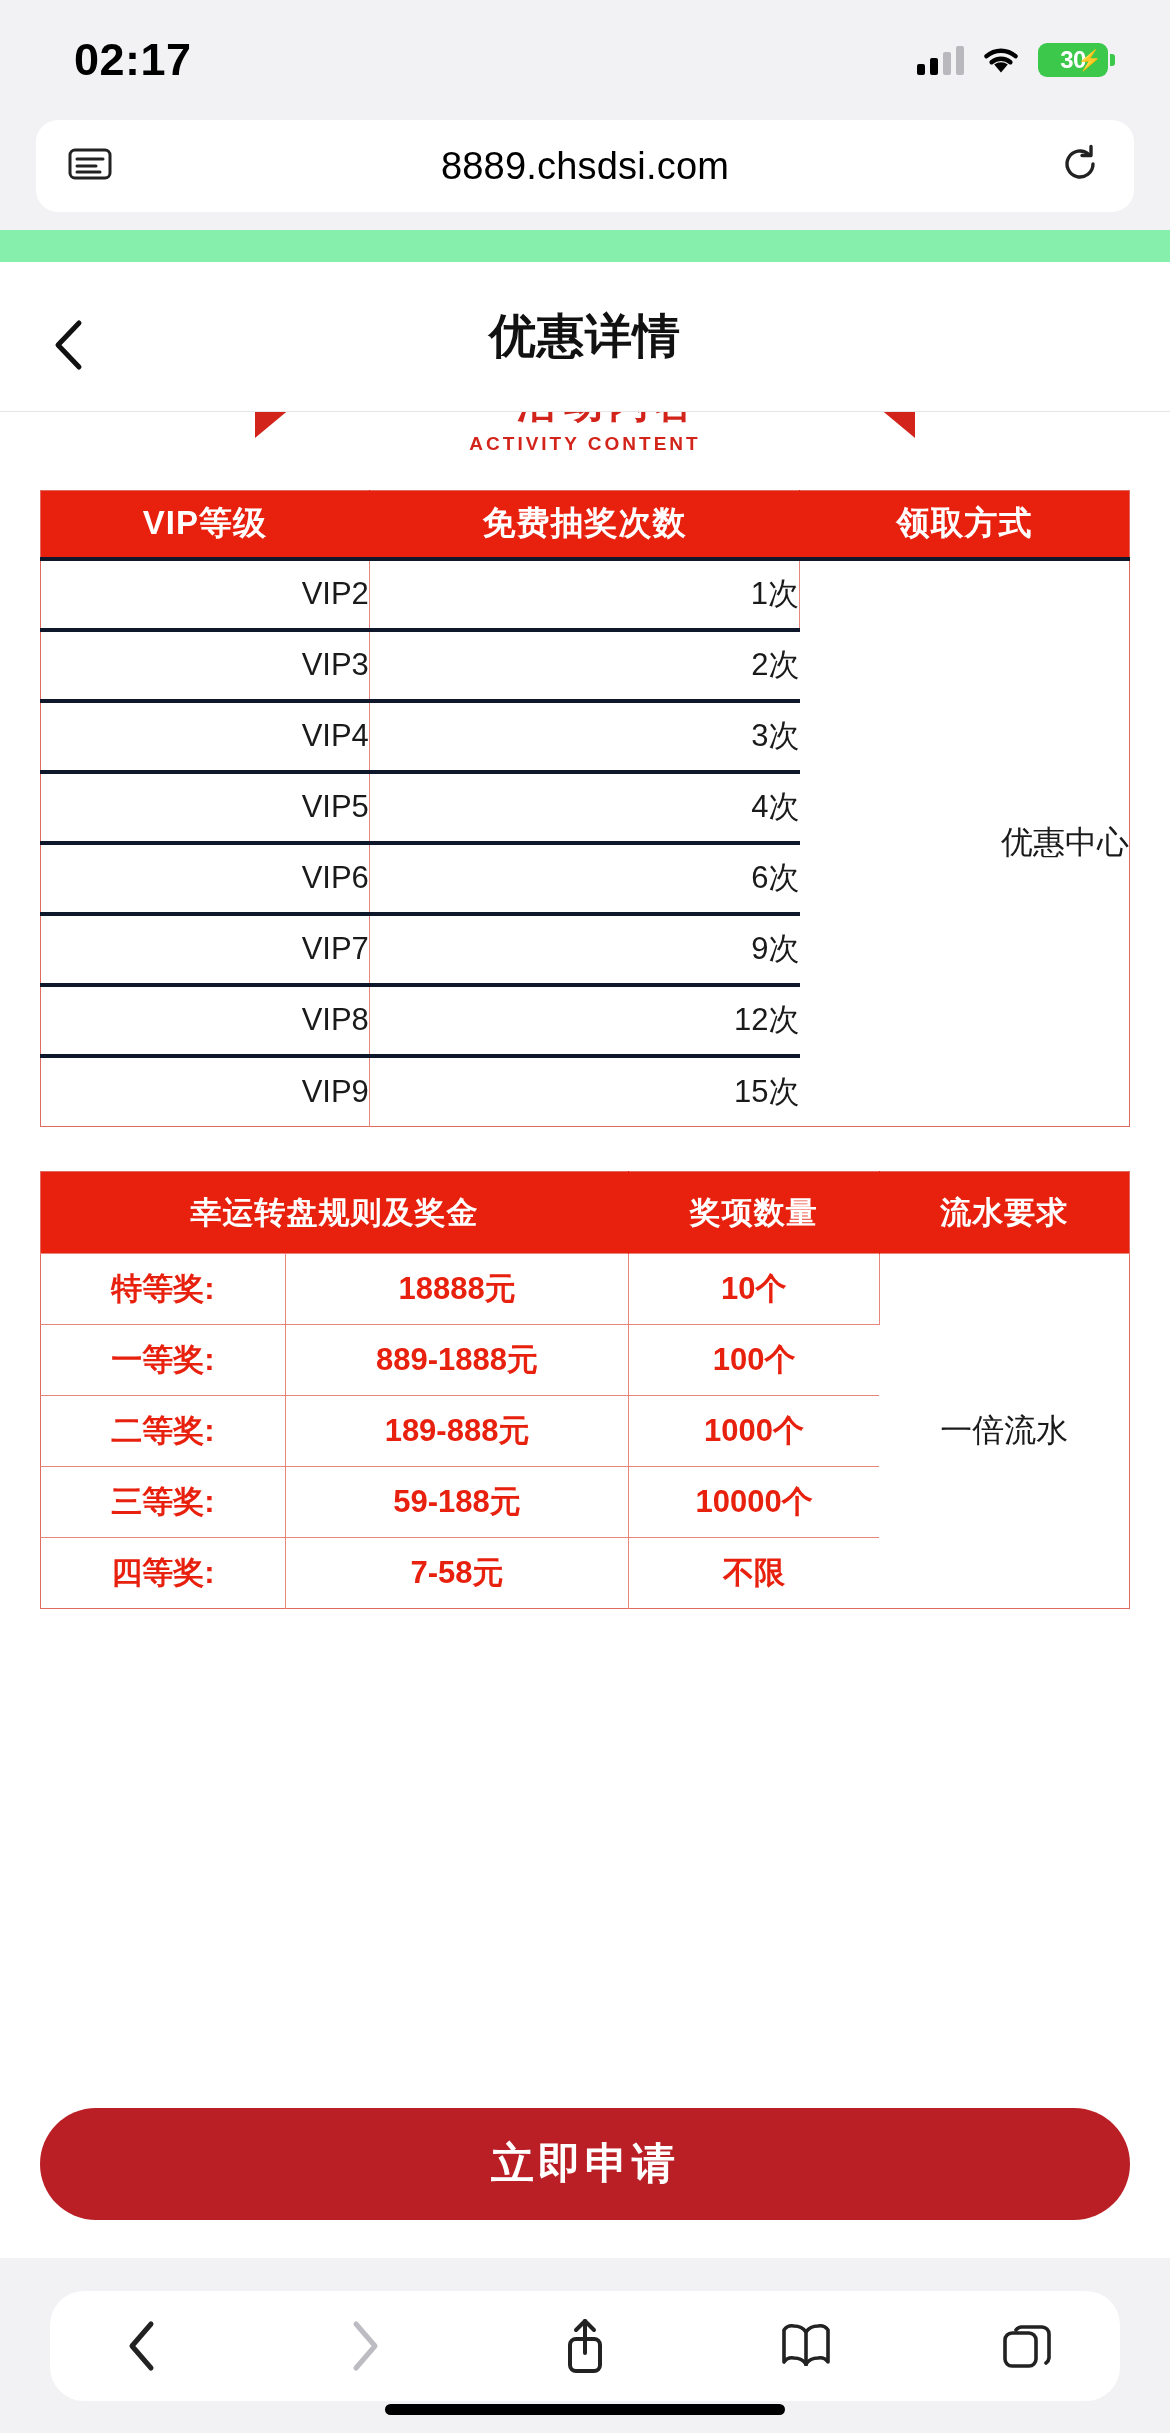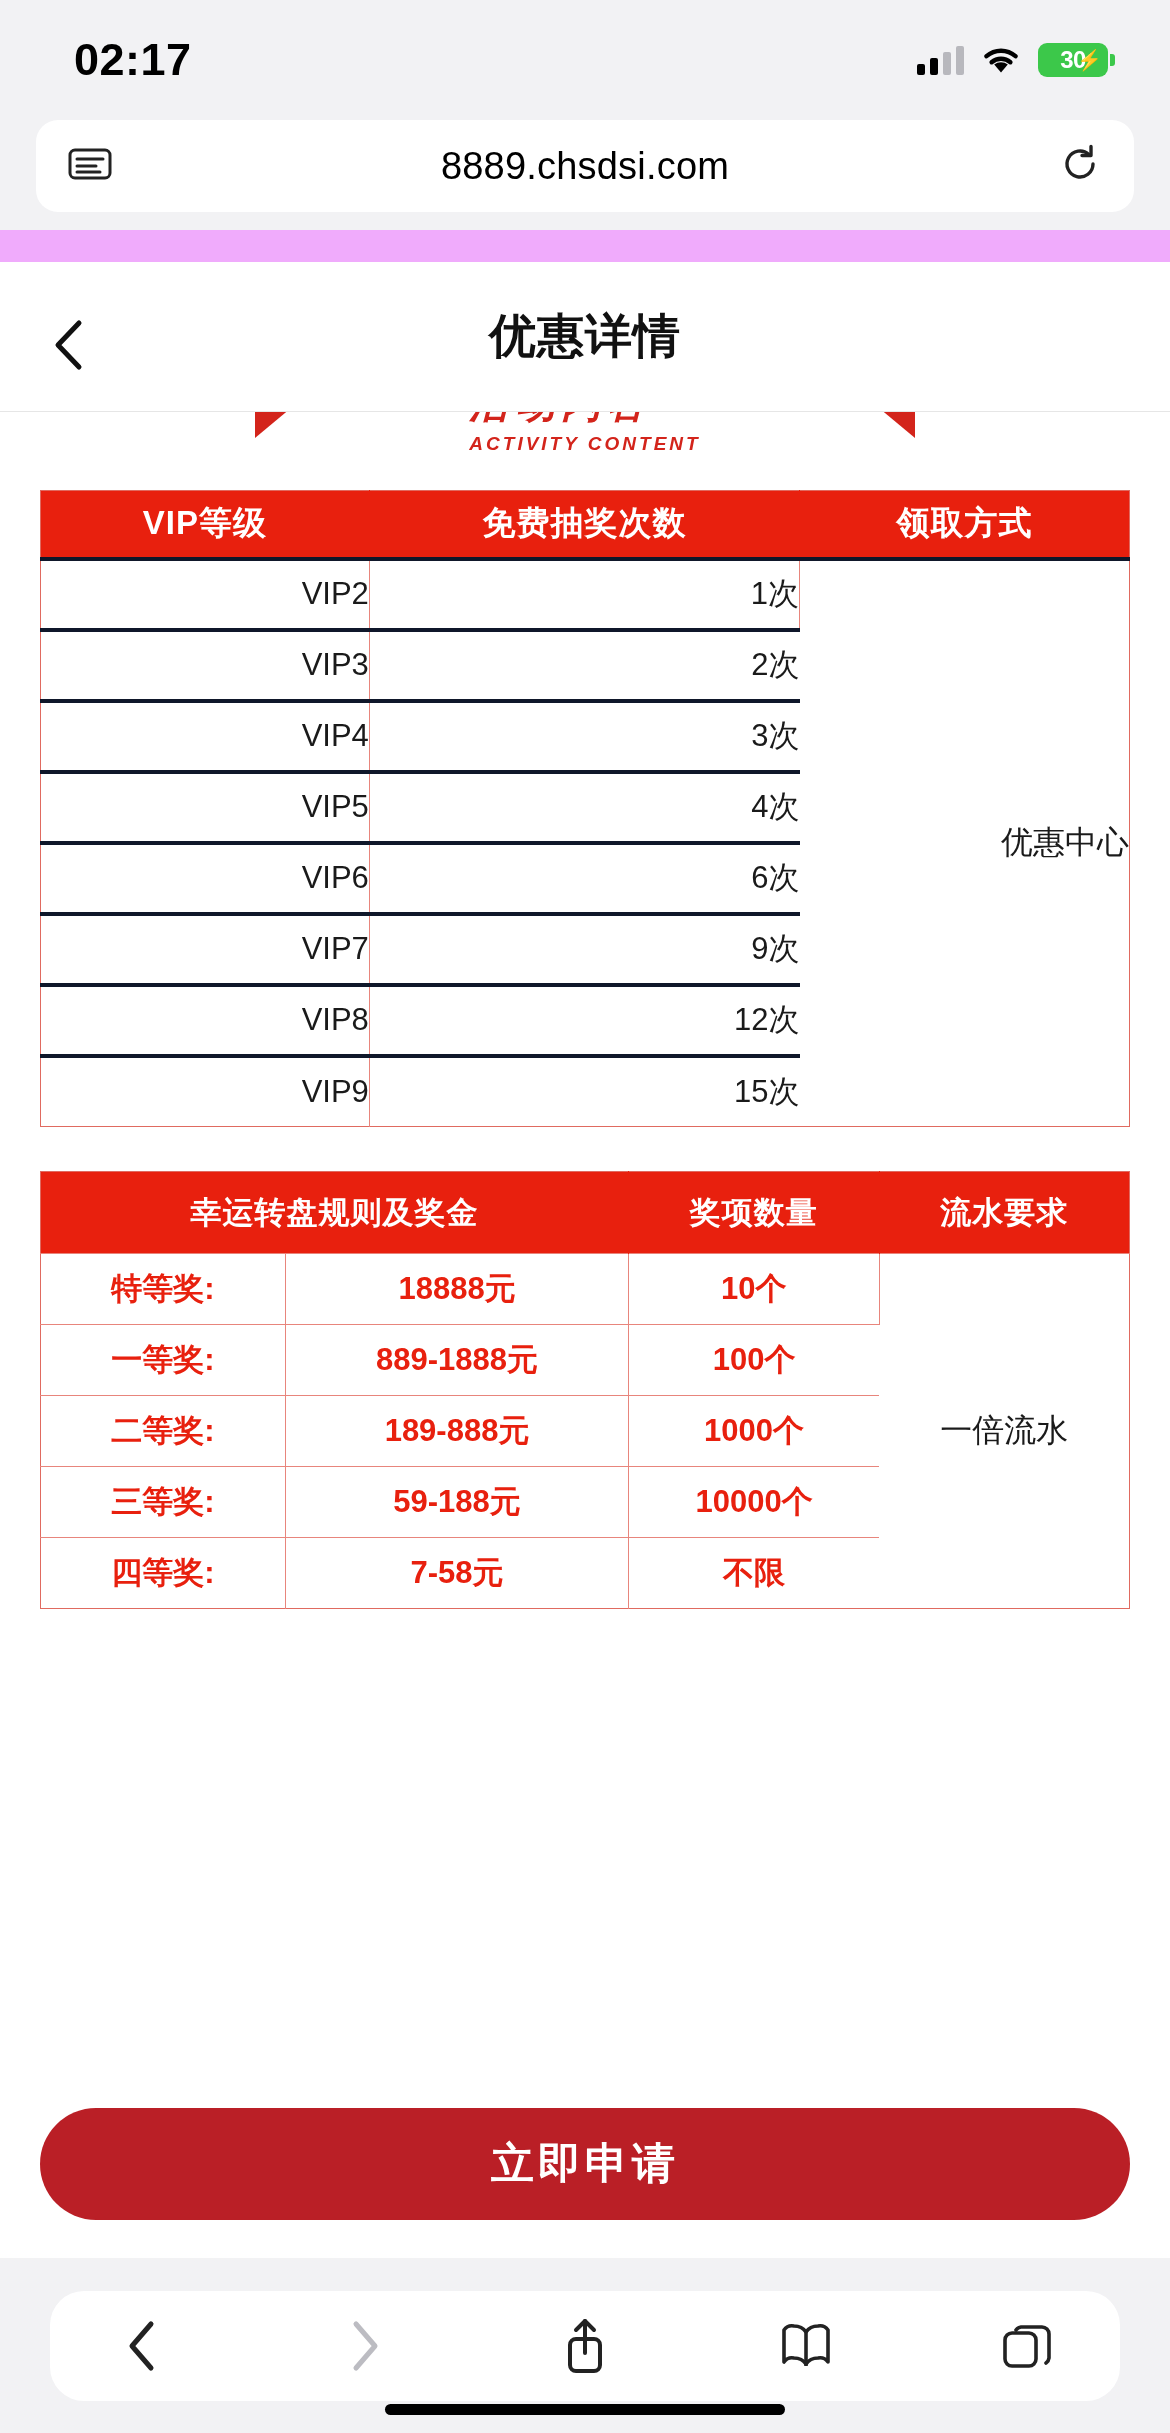--- a/index.html
+++ b/index.html
@@ -7,21 +7,21 @@
     width: 1170px;
     height: 2433px;
     background: #ffffff;
     font-family: "Liberation Sans", sans-serif;
     overflow: hidden;
   }
   .phone {
     position: relative;
     width: 1170px;
     height: 2433px;
-    background: #f0abfc;
+    background: #86efac;
     display: flex;
     flex-direction: column;
   }
 
   
   .status-bar {
     height: 120px;
     flex: 0 0 120px;
     display: flex;
     align-items: center;
@@ -149,22 +149,21 @@
     display: flex;
     align-items: flex-start;
     justify-content: center;
     position: relative;
     overflow: hidden;
     margin-bottom: 10px;
   }
   .banner-inner {
     position: relative;
     top: -36px;
-    text-align: left;
-    font-style: italic;
+    text-align: right;
   }
   .banner-cn {
     font-size: 40px;
     font-weight: 700;
     color: #d3241b;
     letter-spacing: 6px;
   }
   .banner-en {
     font-size: 19px;
     font-weight: 700;

